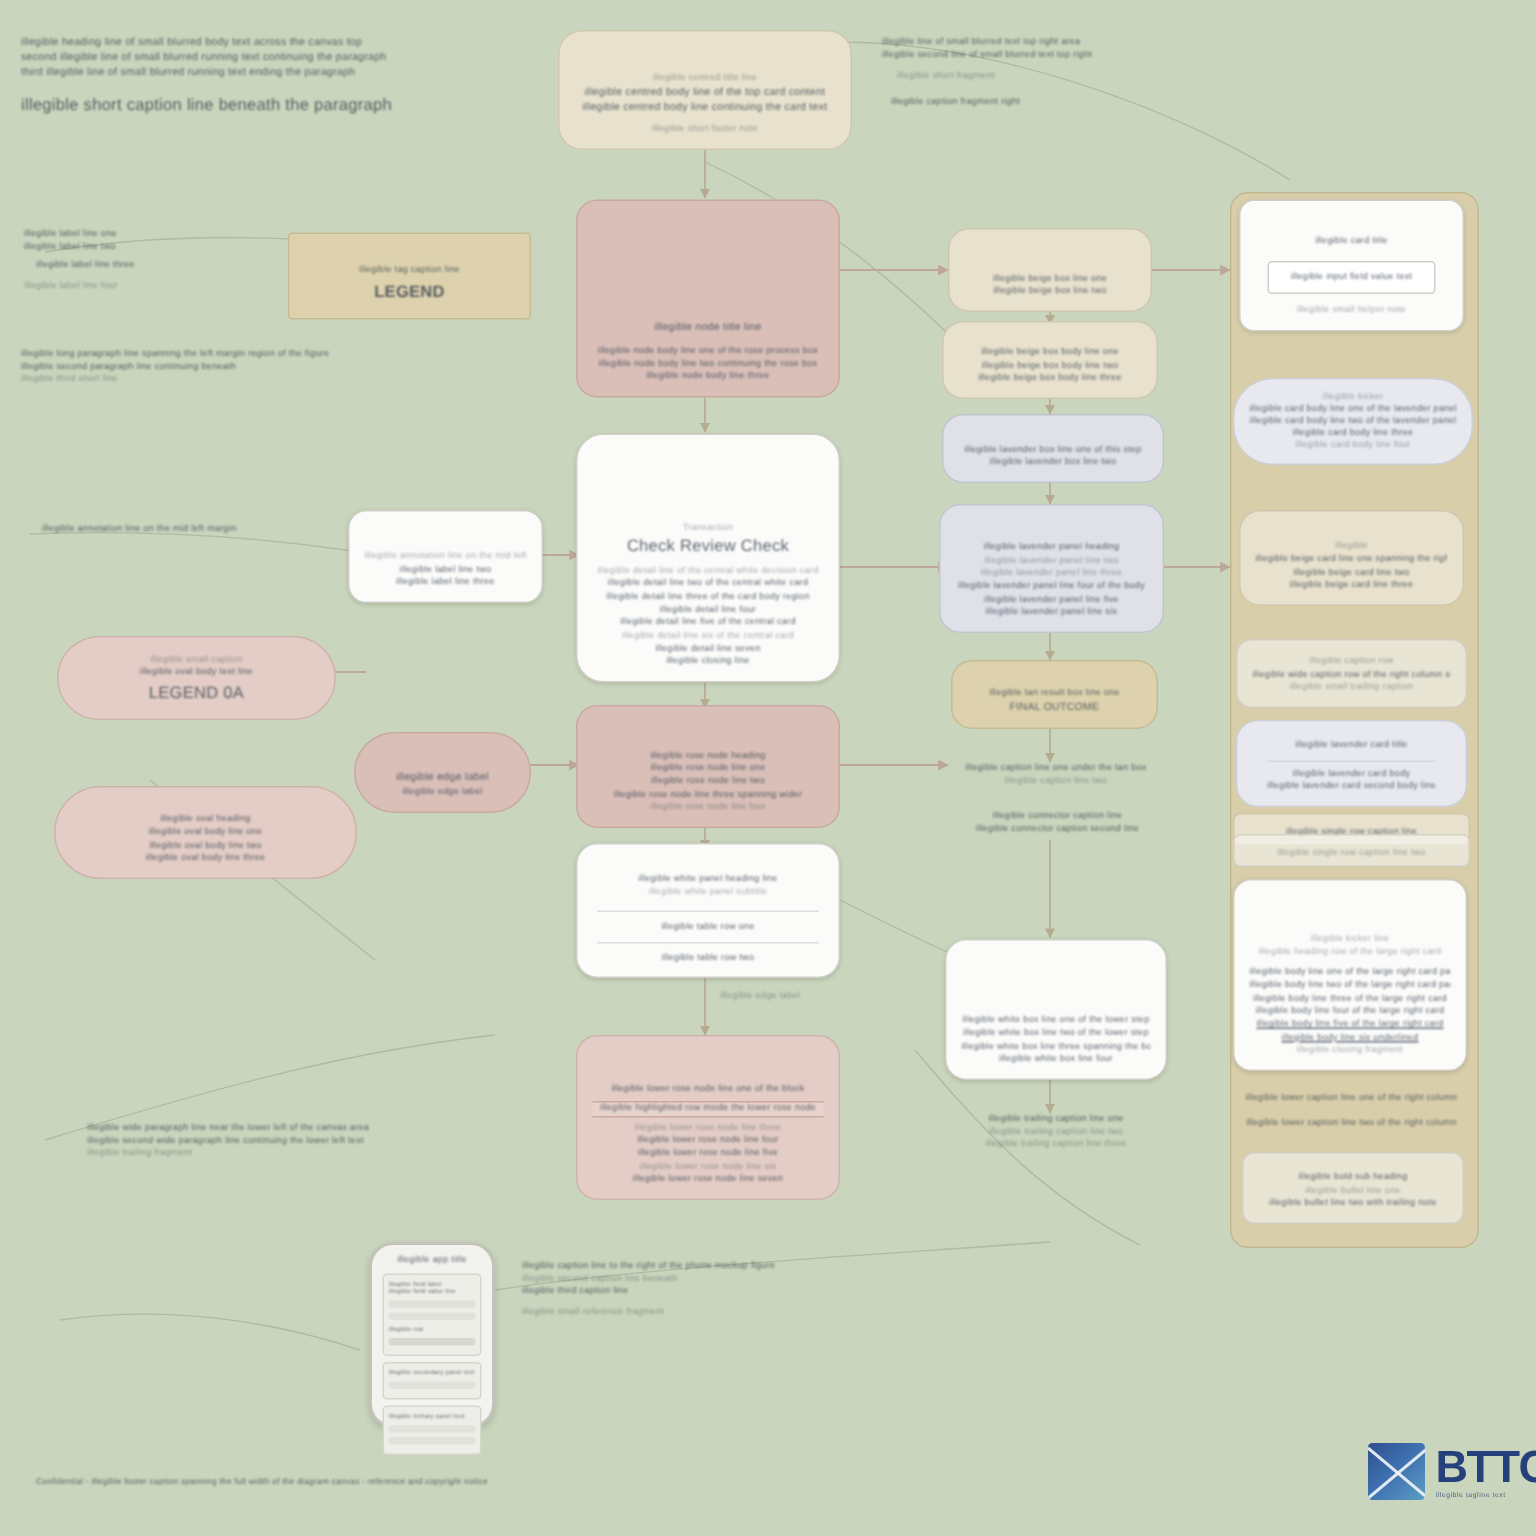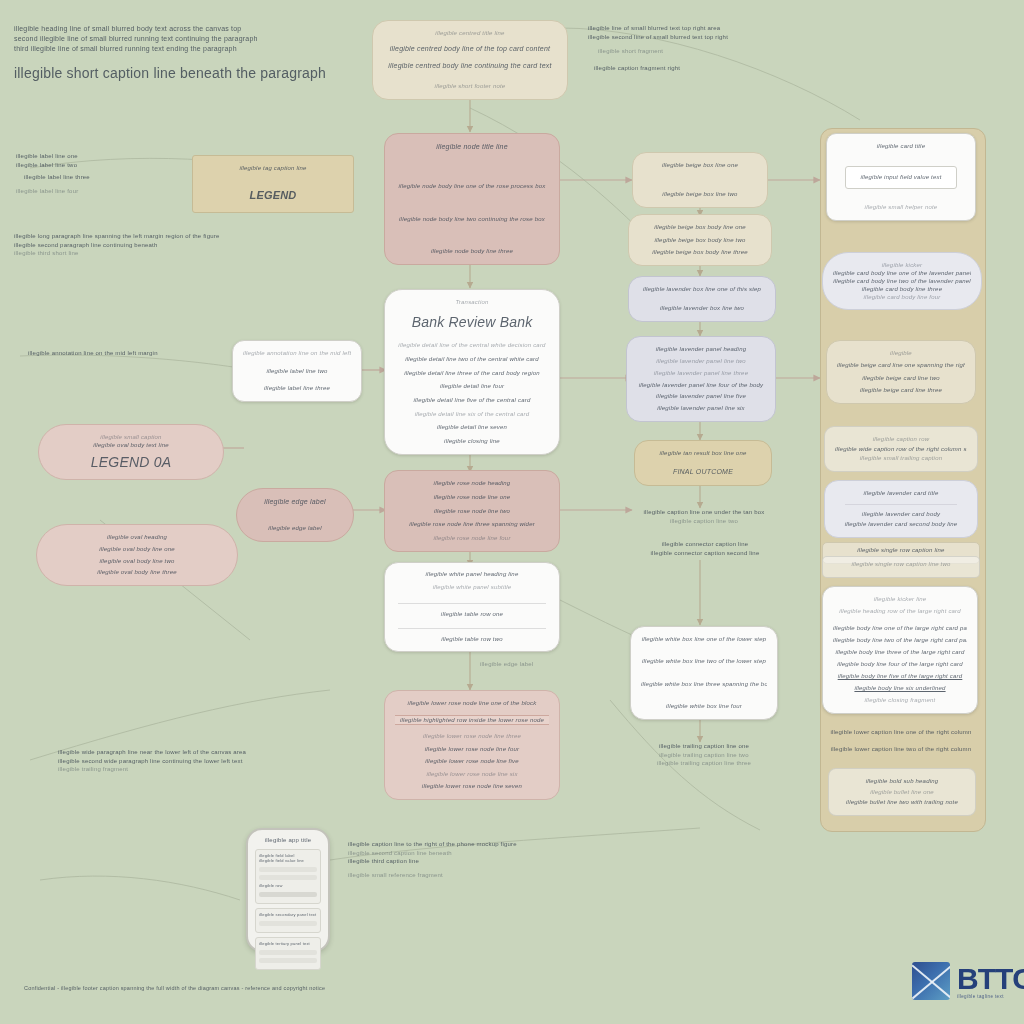--- a/index.html
+++ b/index.html
@@ -20,33 +20,32 @@
     letter-spacing:.2px;
     white-space:nowrap;
     overflow:hidden;
     text-overflow:clip;
     line-height:1.45;
   }
   .tx.c{text-align:center;}
   .tx.l{text-align:left;}
   .tiny{font-size:6px;}
   .sm{font-size:7px;}
-  .md{font-size:14px;}
+  .md{font-size:11px;}
   .lg{font-size:11px;font-weight:bold;}
   .faint{opacity:.45;}
 
   
   .node{
     position:absolute;
     box-sizing:border-box;
     border-radius:14px;
     padding:8px 10px;
-    display:flex;flex-direction:column;justify-content:space-between;
+    display:flex;flex-direction:column;justify-content:flex-end;
     overflow:hidden;
-    font-style:italic;
   }
   .n-rose{background:#d9bfb8;border:1px solid #c9a99f;}
   .n-rose-l{background:#e3cdc6;border:1px solid #cfb3aa;}
   .n-white{background:#fbfbfa;border:1px solid #cfcfc8;box-shadow:0 1px 3px rgba(60,60,50,.18);}
   .n-beige{background:#e7e1cd;border:1px solid #cfc8ae;}
   .n-tan{background:#ddd2ad;border:1px solid #c6bb95;}
   .n-lav{background:#dfe0e8;border:1px solid #c2c4d0;}
   .n-lav-l{background:#e8e9ef;border:1px solid #cdcfd9;}
   .n-ghost{background:rgba(248,248,246,.55);border:1px solid rgba(190,190,180,.55);}
   .pill{border-radius:34px;}
@@ -256,21 +255,21 @@
 
   <div class="node n-rose" style="left:384px;top:133px;width:176px;height:132px;">
     <span class="tx c sm">illegible node title line</span>
     <span class="tx c tiny" style="margin-top:6px;">illegible node body line one of the rose process box</span>
     <span class="tx c tiny">illegible node body line two continuing the rose box</span>
     <span class="tx c tiny">illegible node body line three</span>
   </div>
 
   <div class="node n-white" style="left:384px;top:289px;width:176px;height:166px;border-radius:18px;">
     <span class="tx c tiny faint">Transaction</span>
-    <span class="tx c md" style="margin-bottom:4px;">Bank Review Bank</span>
+    <span class="tx c md" style="margin-bottom:4px;">Check Review Check</span>
     <span class="tx c tiny faint">illegible detail line of the central white decision card</span>
     <span class="tx c tiny">illegible detail line two of the central white card</span>
     <span class="tx c tiny">illegible detail line three of the card body region</span>
     <span class="tx c tiny">illegible detail line four</span>
     <span class="tx c tiny">illegible detail line five of the central card</span>
     <span class="tx c tiny faint">illegible detail line six of the central card</span>
     <span class="tx c tiny">illegible detail line seven</span>
     <span class="tx c tiny">illegible closing line</span>
   </div>
 

